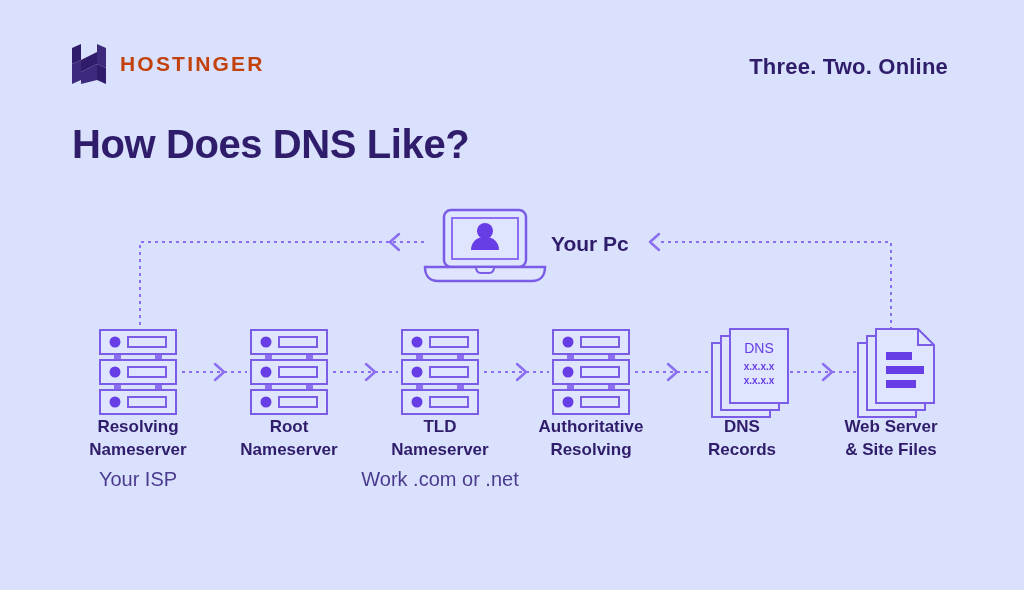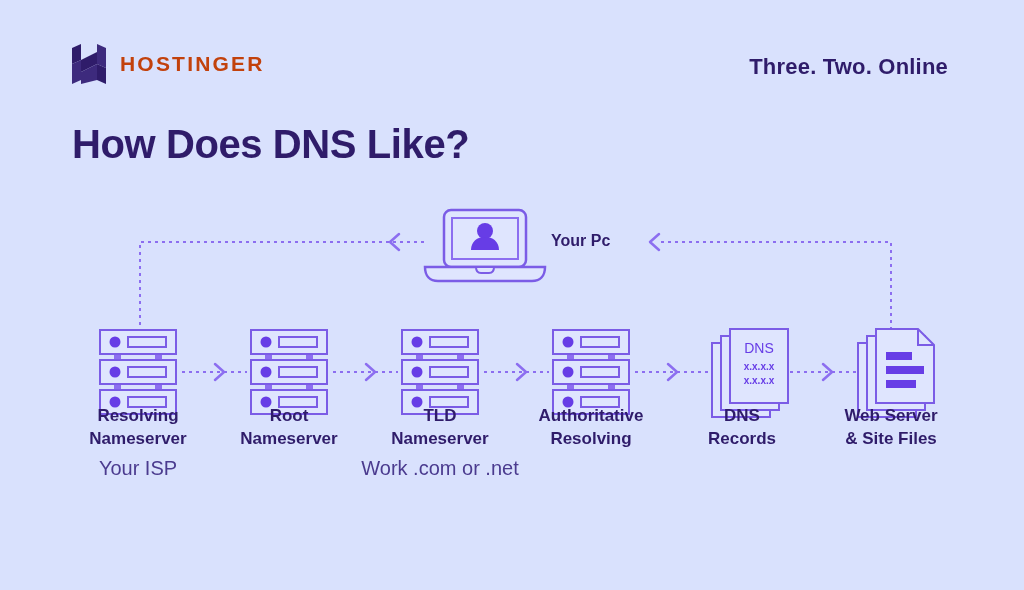--- a/index.html
+++ b/index.html
@@ -27,35 +27,35 @@
   .title {
     position:absolute; left:72px; top:122px;
     font-size:40px; font-weight:bold; color:#2f1c6a;
     letter-spacing:-.4px;
   }
 
   
   .diagram { position:absolute; left:0; top:180px; width:1024px; height:350px; }
 
   
-  .labels { position:absolute; left:0; top:405px; width:908px; height:130px; }
+  .labels { position:absolute; left:0; top:416px; width:908px; height:130px; }
   .node-label {
     position:absolute; text-align:center; width:190px;
   }
   .node-label .ttl {
     font-size:17px; font-weight:bold; color:#2f1c6a;
     line-height:1.35; white-space:pre-line;
   }
   .node-label .sub {
     margin-top:4px; font-size:20px; color:#4b3b8f;
     line-height:1.35; white-space:pre-line;
   }
   .pc-label {
     position:absolute; left:551px; top:232px;
-    font-size:16px; font-weight:bold; color:#2f1c6a;
+    font-size:21px; font-weight:bold; color:#2f1c6a;
   }
 </style>
 </head>
 <body>
 
 <div class="canvas">
 
   <div class="brand">
     <svg class="brand-mark" viewBox="0 0 34 40">
       <polygon points="0,4 9,0 9,16 0,20" fill="#2f1c6a"></polygon>

